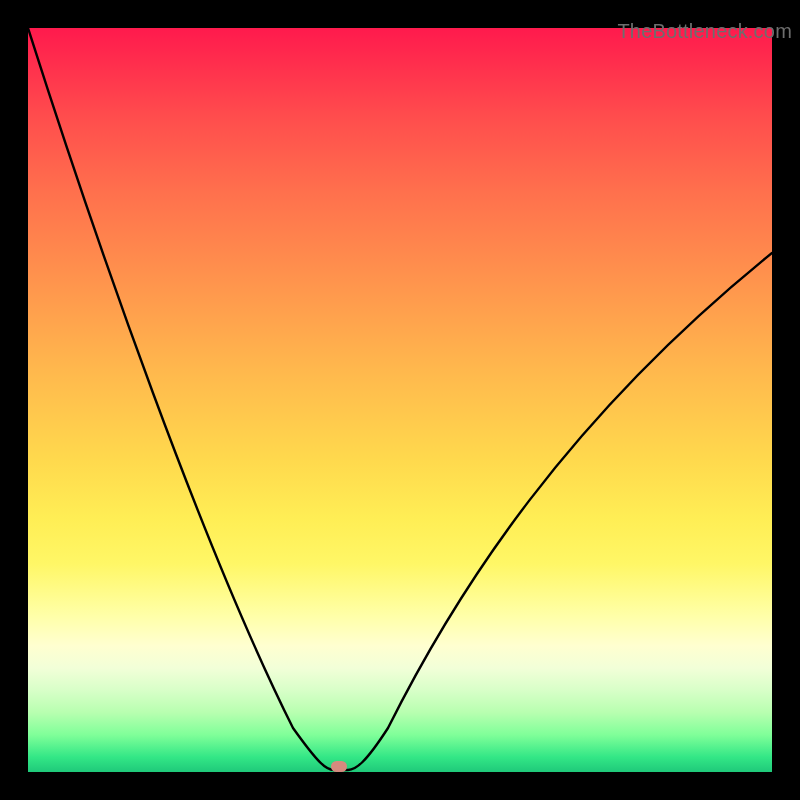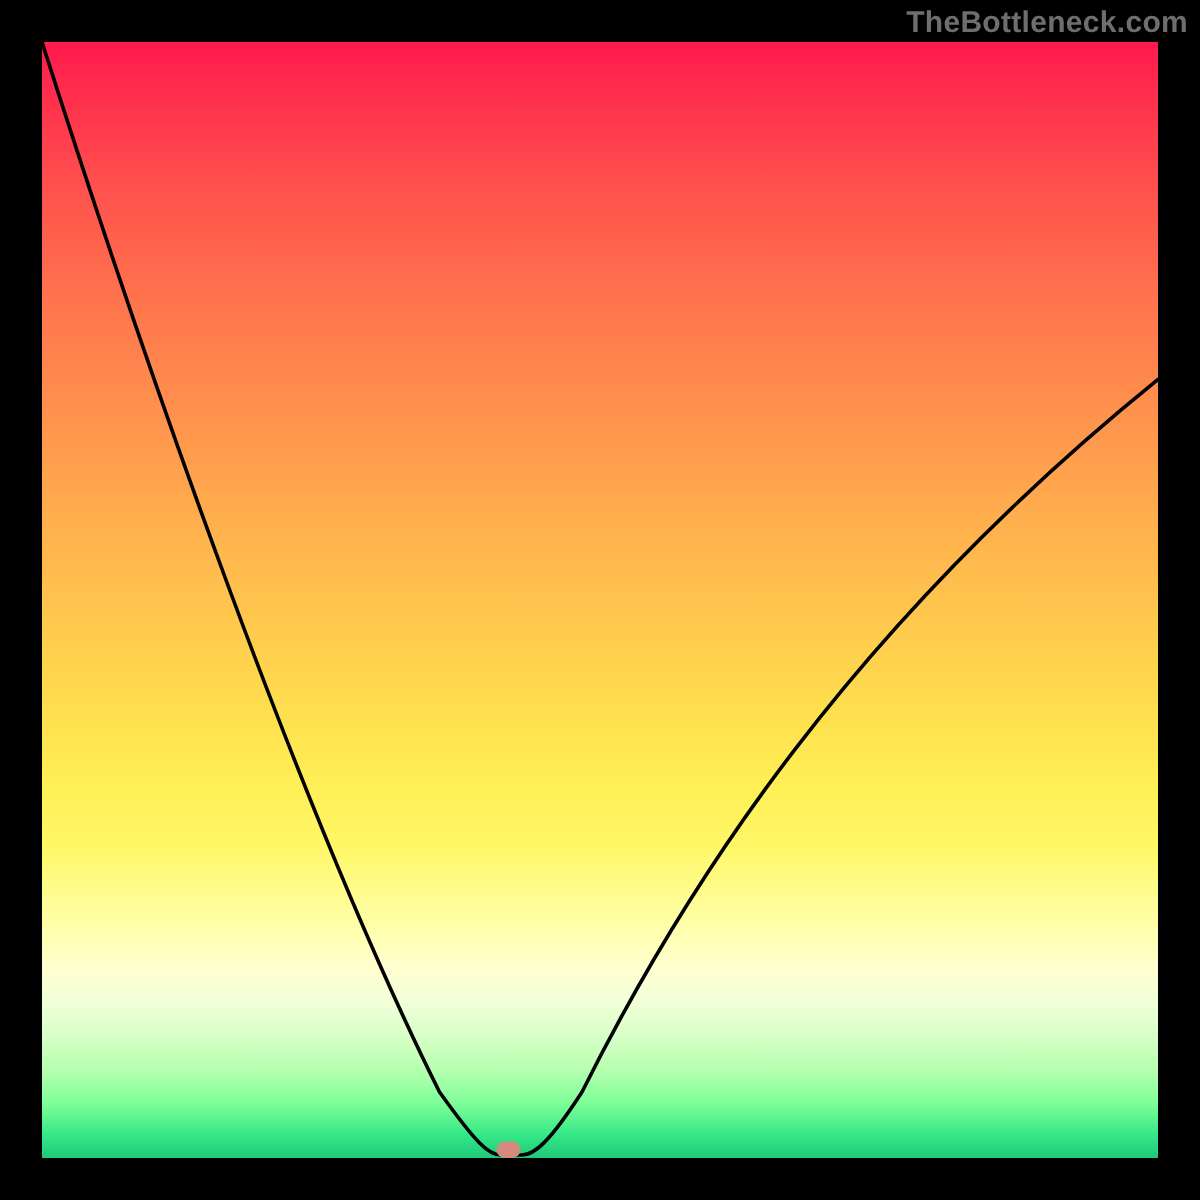--- a/index.html
+++ b/index.html
@@ -40,25 +40,25 @@
       #f2ffd8 86%,
       #d8ffc8 89%,
       #b8ffb0 92%,
       #80ff99 95%,
       #33e786 98%,
       #1fc97a 100%
     );
   }
   .watermark {
     position: absolute;
-    top: 4px;
+    top: 20px;
     right: 8px;
     color: #6e6e6e;
     font-size: 20px;
-    font-weight: 700;
+    font-weight: 400;
     letter-spacing: 0.2px;
     user-select: none;
   }
   svg.curve {
     position: absolute;
     left: 0;
     top: 0;
     width: 744px;
     height: 744px;
   }

